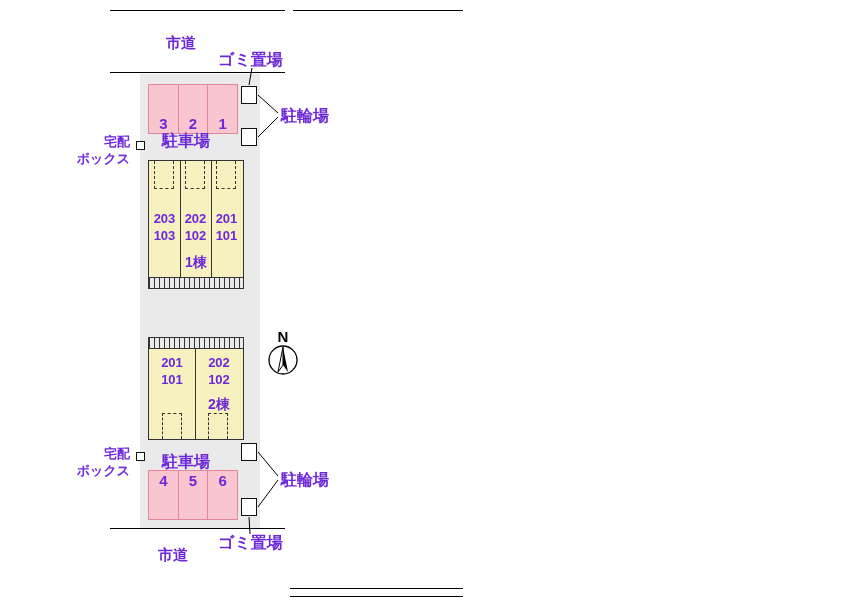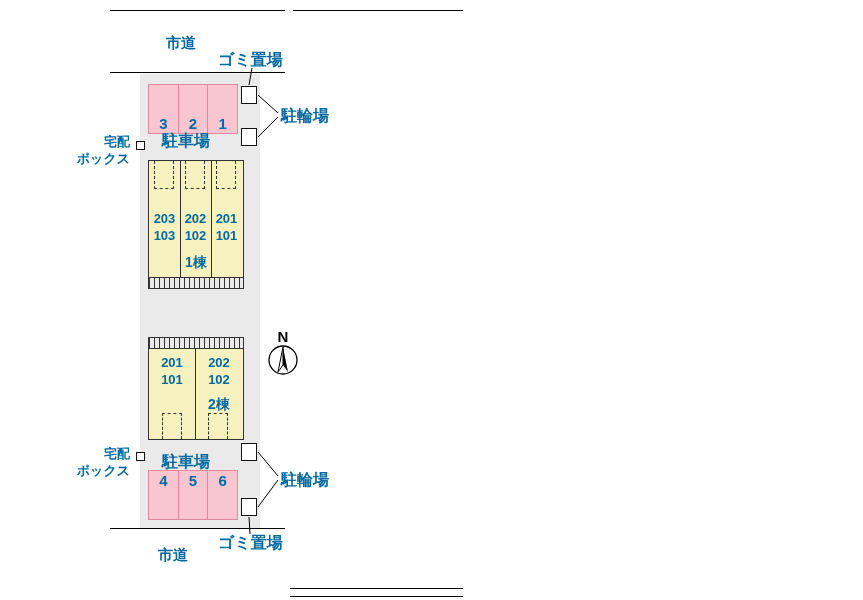--- a/index.html
+++ b/index.html
@@ -1,19 +1,19 @@
 <!DOCTYPE html>
 <html style="--plot: #eaeaea; --building: #f7f1bf; --parking-fill: #f9c6d0; --parking-border: #e2879c; --line: #000000;"><head>
 <meta charset="utf-8">
 <style>
   html,body { margin:0; padding:0; background:#ffffff; }
   * { box-sizing:border-box; }
   .canvas {
     position:relative; width:863px; height:600px; background:#ffffff;
-    font-family:"Liberation Sans","DejaVu Sans",sans-serif; color:#0369a1; overflow:hidden;
+    font-family:"Liberation Sans","DejaVu Sans",sans-serif; color:#6d28d9; overflow:hidden;
   }
   .hline { position:absolute; height:0; border-top:1px solid var(--line,#000); }
   .plot { position:absolute; left:140px; top:74px; width:120px; height:454px; background:var(--plot,#eaeaea); }
   .lbl { position:absolute; font-weight:bold; white-space:pre-line; line-height:1.3; }
   .fs15 { font-size:15px; } .fs14 { font-size:16px; } .fs13 { font-size:13px; }
   .right { text-align:right;font-family:Liberation Serif, serif; }
   .sq { position:absolute; width:16px; height:18px; background:#fff; border:1.5px solid #111; }
   .dsq { position:absolute; width:9px; height:9px; background:#fff; border:1px solid #111; }
   .parking-block {
     position:absolute; display:flex; width:90px; height:50px;

